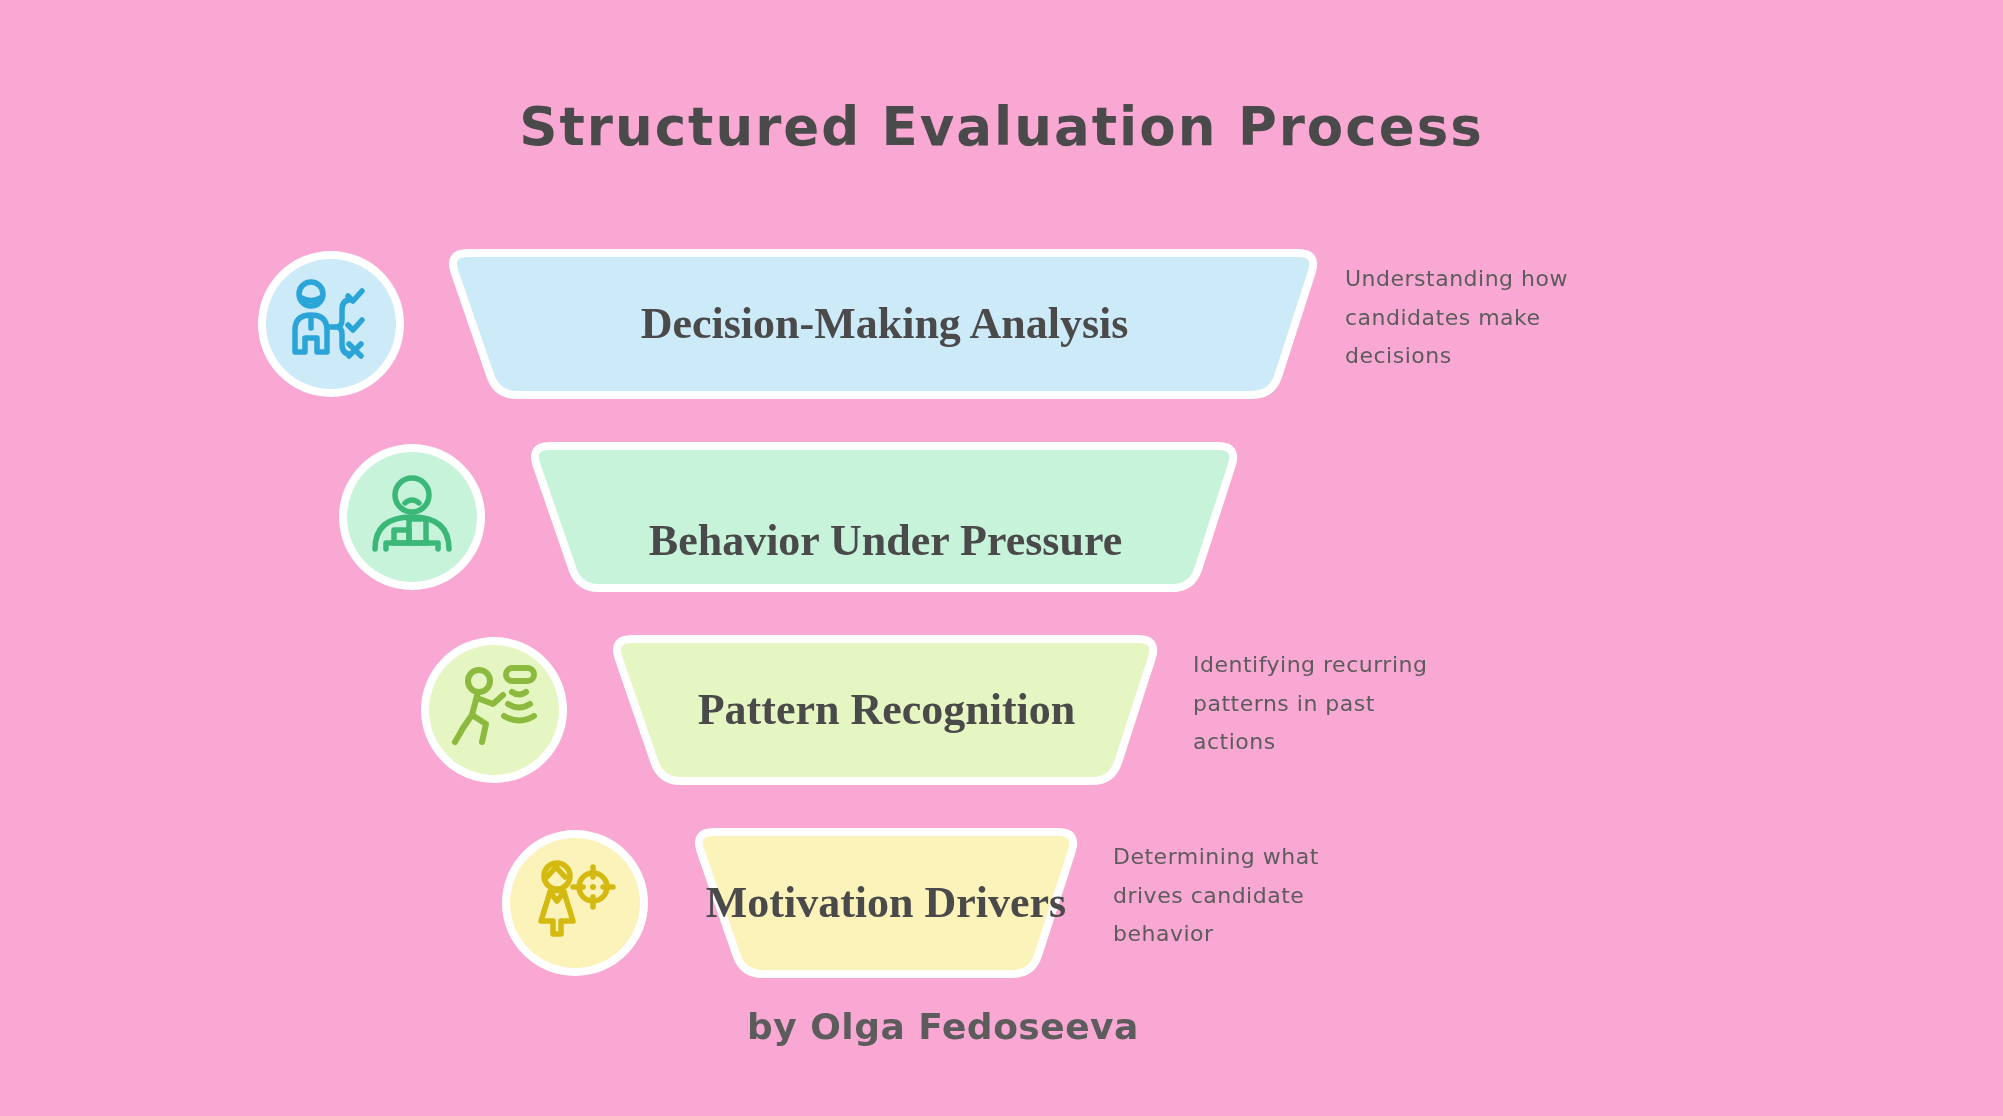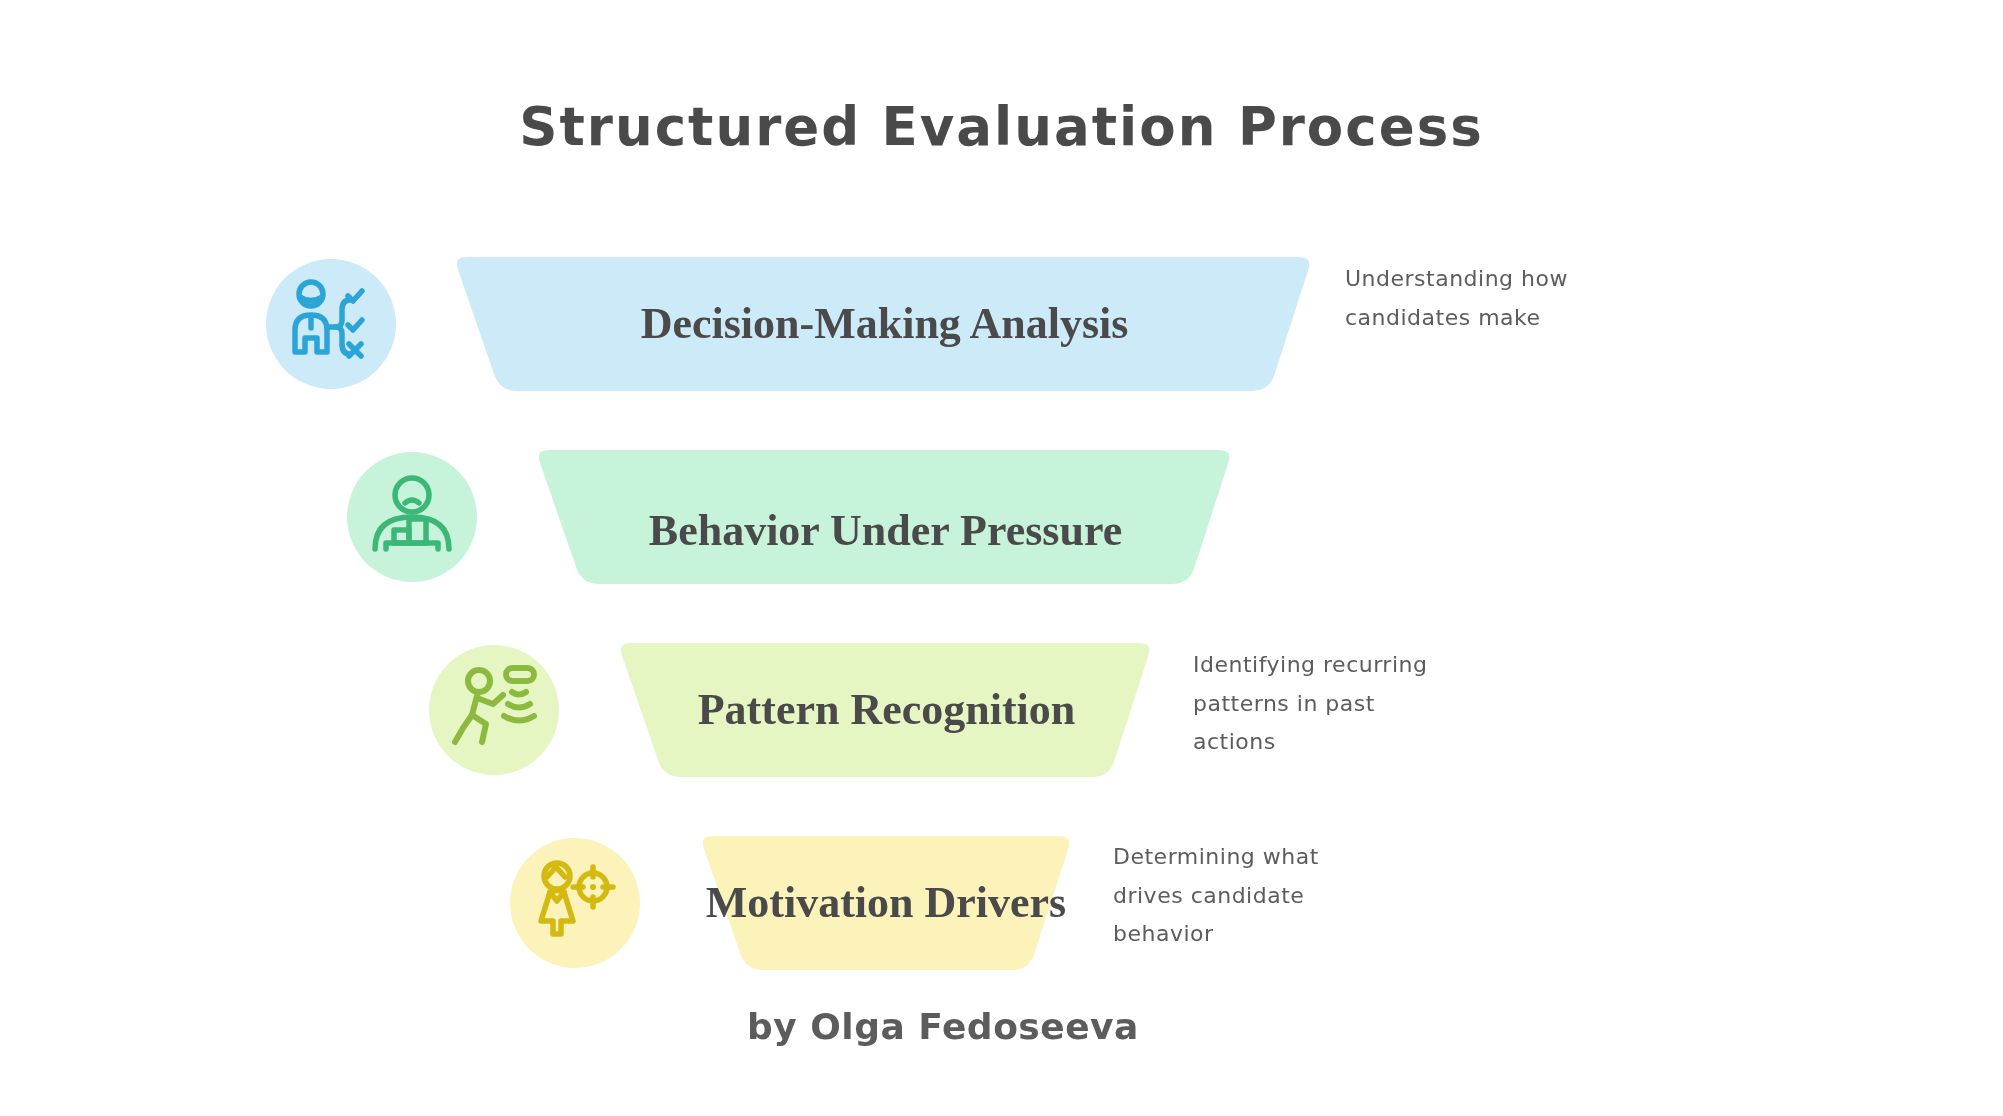--- a/index.html
+++ b/index.html
@@ -1,19 +1,19 @@
 <!DOCTYPE html>
 <html><head>
 <meta charset="utf-8">
 <style>
   html,body{margin:0;padding:0;background:#000;}
   .canvas{
     position:relative;
     width:2003px;height:1116px;
-    background:#ffffff;
+    background:#f9a8d4;
     font-family:"DejaVu Sans","Liberation Sans",sans-serif;
     overflow:hidden;
   }
   .title{
     position:absolute;
     left:0;top:96px;width:2003px;
     margin:0;
     text-align:center;
     font-size:53px;
     font-weight:bold;
@@ -111,27 +111,28 @@
       <path d="M20,22 L29,12 L38,22"></path>
       <path d="M23,37 Q30,34 37,37 L46,66 L34,66 L34,79 L26,79 L26,66 L14,66 Z"></path>
       <path d="M23,37 L30,46 L37,37"></path>
       <circle cx="66" cy="32" r="14"></circle>
       <path d="M66,12 V22 M66,42 V52 M46,32 H56 M76,32 H86"></path>
       <circle cx="66" cy="32" r="3" fill="currentColor" stroke="none"></circle>
     </svg>
   </div>
 
   <div class="stage-label" style="left: 497px; top: 253px; width: 775px; height: 142px; color: rgb(74, 74, 74);">Decision-Making Analysis</div>
-  <div class="stage-label" style="left: 579px; top: 460px; width: 613px; height: 142px; color: rgb(74, 74, 74);">Behavior Under Pressure</div>
+  <div class="stage-label" style="left: 579px; top: 470px; width: 613px; height: 142px; color: rgb(74, 74, 74);">Behavior Under Pressure</div>
   <div class="stage-label" style="left: 661px; top: 639px; width: 451px; height: 142px; color: rgb(74, 74, 74);">Pattern Recognition</div>
   <div class="stage-label" style="left: 694px; top: 832px; width: 384px; height: 142px; color: rgb(74, 74, 74);">Motivation Drivers</div>
 
   <div class="stage-desc" style="left: 1345px; top: 260px; width: 360px; color: rgb(92, 92, 92);">
     <div>Understanding how</div>
     <div>candidates make</div>
+    <div>decisions</div>
   </div>
   <div class="stage-desc" style="left: 1193px; top: 646px; width: 380px; color: rgb(92, 92, 92);">
     <div>Identifying recurring</div>
     <div>patterns in past</div>
     <div>actions</div>
   </div>
   <div class="stage-desc" style="left: 1113px; top: 838px; width: 380px; color: rgb(92, 92, 92);">
     <div>Determining what</div>
     <div>drives candidate</div>
     <div>behavior</div>

